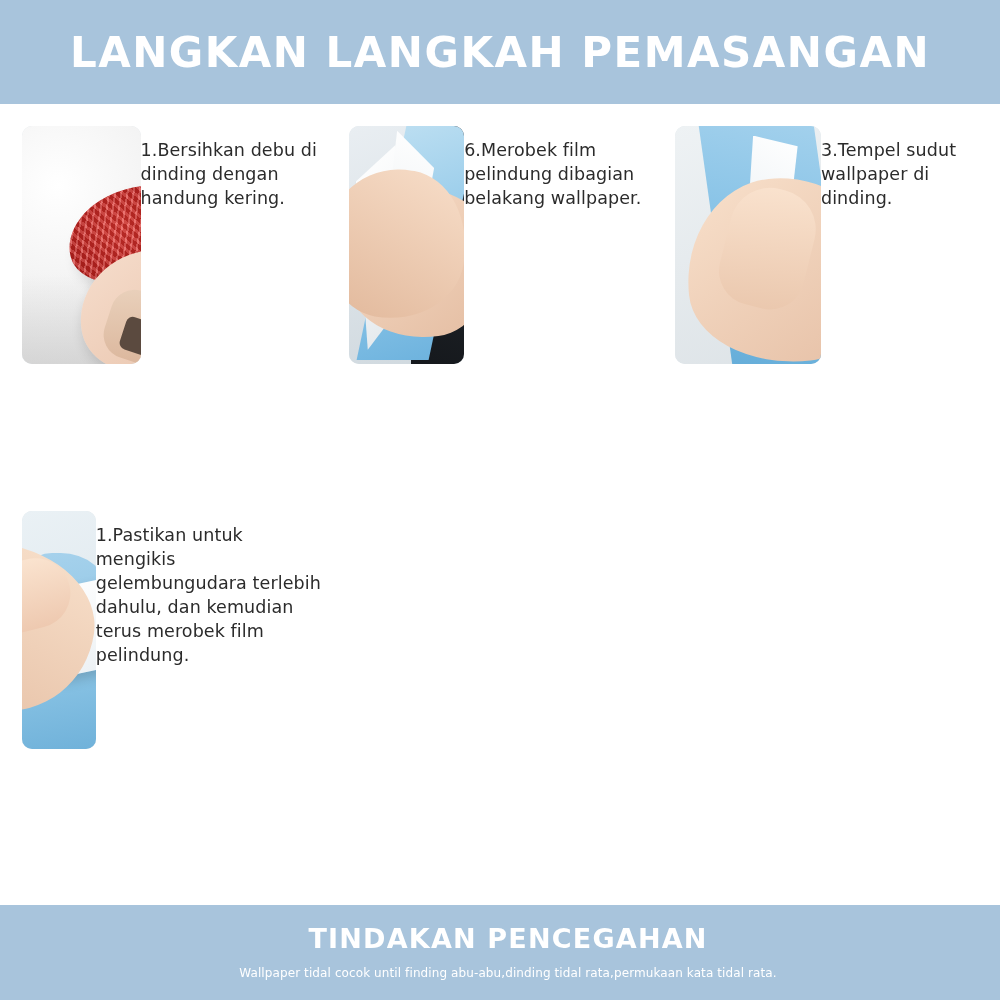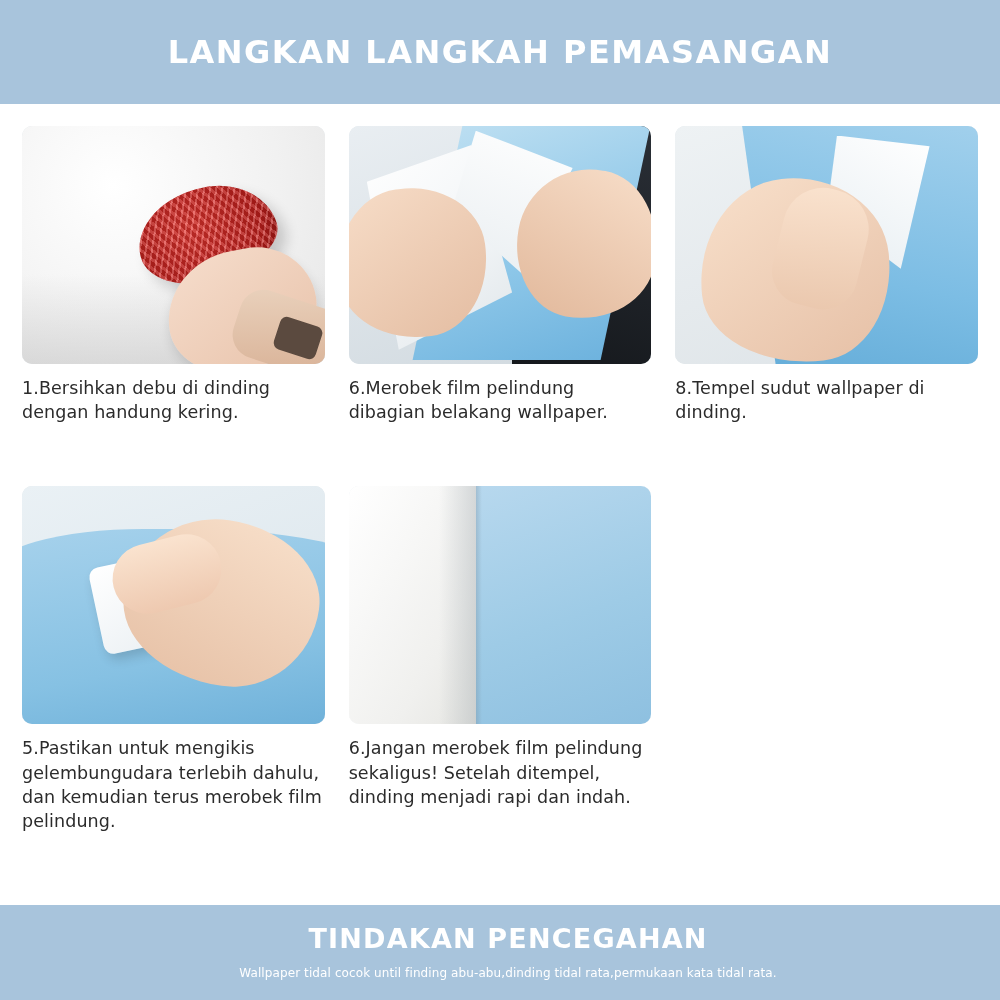--- a/index.html
+++ b/index.html
@@ -26,41 +26,41 @@
   .header {
     height: 104px;
     background: #a8c4dc;
     display: flex;
     align-items: center;
     justify-content: center;
     flex: 0 0 auto;
   }
   .header-title {
     color: #ffffff;
-    font-size: 32px;
+    font-size: 42px;
     font-weight: bold;
     letter-spacing: 1.5px;
     text-align: center;
     font-family: "DejaVu Sans", sans-serif;
   }
 
   
   .steps {
     flex: 1 1 auto;
     padding: 22px 22px 0 22px;
     display: grid;
     grid-template-columns: repeat(3, 1fr);
     grid-template-rows: repeat(2, auto);
     column-gap: 24px;
     row-gap: 8px;
     box-sizing: border-box;
   }
   .step {
     display: flex;
-    flex-direction: column;
+    flex-direction: row;
   }
   .thumb {
     width: 100%;
     height: 238px;
     border-radius: 10px;
     overflow: hidden;
     position: relative;
     background: #dfe6ea;
   }
   .step-caption {
@@ -348,45 +348,35 @@
     </div>
 
     <div class="step">
       <div class="thumb">
         <div class="fill bg3"></div>
         <div class="blue3"></div>
         <div class="peel3"></div>
         <div class="hand3"></div>
         <div class="finger3"></div>
       </div>
-      <div class="step-caption">8.Tempel sudut wallpaper di dinding.</div>
+      <div class="step-caption">3.Tempel sudut wallpaper di dinding.</div>
     </div>
 
 
     <div class="step">
       <div class="thumb">
         <div class="fill bg5"></div>
         <div class="blue5"></div>
         <div class="card5"></div>
         <div class="hand5"></div>
         <div class="finger5"></div>
       </div>
-      <div class="step-caption">5.Pastikan untuk mengikis gelembungudara terlebih dahulu, dan kemudian terus merobek film pelindung.</div>
+      <div class="step-caption">1.Pastikan untuk mengikis gelembungudara terlebih dahulu, dan kemudian terus merobek film pelindung.</div>
     </div>
 
-    <div class="step">
-      <div class="thumb">
-        <div class="fill bg6"></div>
-        <div class="white6"></div>
-        <div class="edge6"></div>
-        <div class="blue6"></div>
-        <div class="seam6"></div>
-      </div>
-      <div class="step-caption">6.Jangan merobek film pelindung sekaligus! Setelah ditempel, dinding menjadi rapi dan indah.</div>
-    </div>
 
   </div>
 
   <div class="footer-spacer"></div>
 
   <div class="footer">
     <div class="footer-title">TINDAKAN PENCEGAHAN</div>
     <div class="footer-note">Wallpaper tidal cocok until finding abu-abu,dinding tidal rata,permukaan kata tidal rata.</div>
   </div>
 

